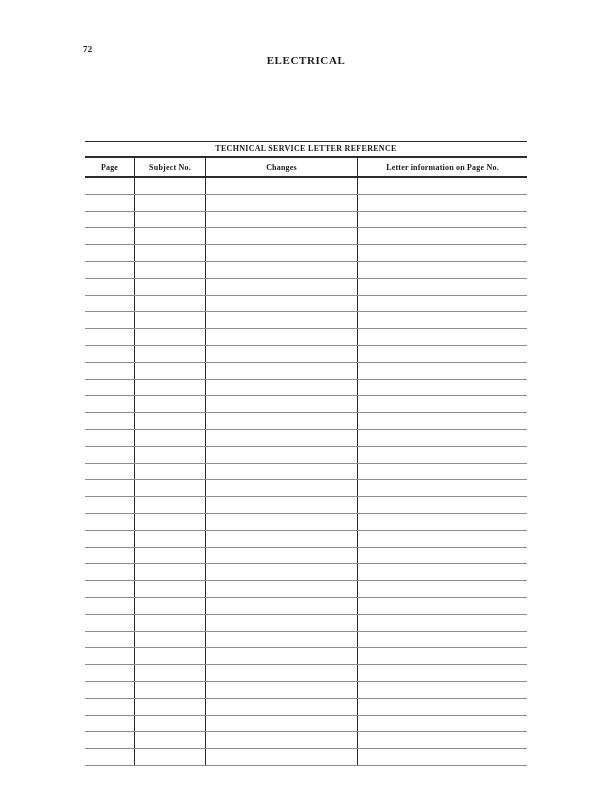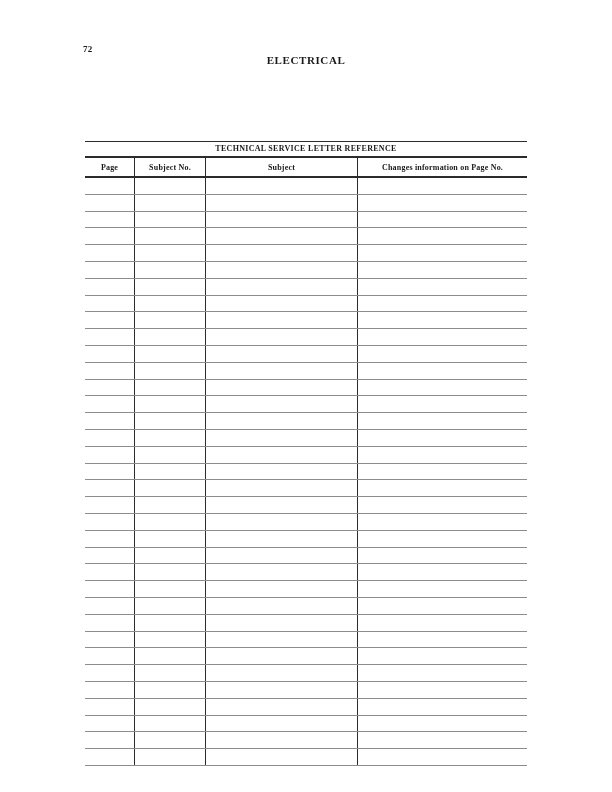--- a/index.html
+++ b/index.html
@@ -81,22 +81,22 @@
   <div class="page-number">72</div>
 
   <div class="doc-header">ELECTRICAL</div>
 
   <div class="tsl-table">
     <div class="table-title">TECHNICAL SERVICE LETTER REFERENCE</div>
 
     <div class="header-row" id="header-row">
         <div class="header-cell" style="width: 49px;">Page</div>
         <div class="header-cell" style="width: 71px;">Subject No.</div>
-        <div class="header-cell" style="width: 152px;">Subject</div>
-        <div class="header-cell" style="width: 170px;">Changes information on Page No.</div>
+        <div class="header-cell" style="width: 152px;">Changes</div>
+        <div class="header-cell" style="width: 170px;">Letter information on Page No.</div>
       </div>
 
     <div class="table-body" id="table-body">
         <div class="body-row">
           <div class="body-cell" style="width: 49px;"></div>
           <div class="body-cell" style="width: 71px;"></div>
           <div class="body-cell" style="width: 152px;"></div>
           <div class="body-cell" style="width: 170px;"></div>
         </div>
         <div class="body-row">

